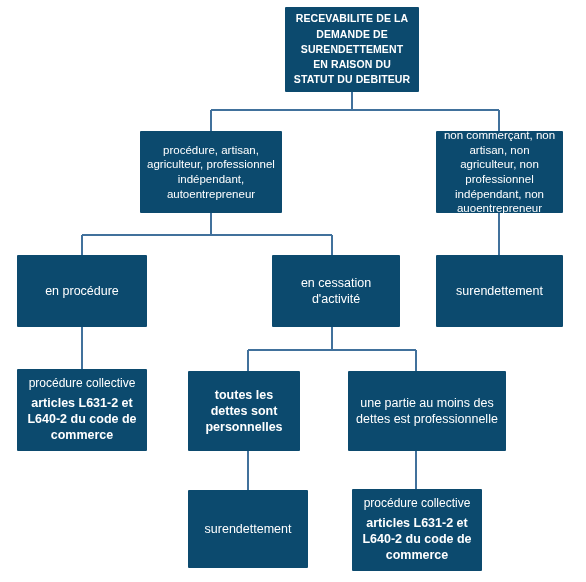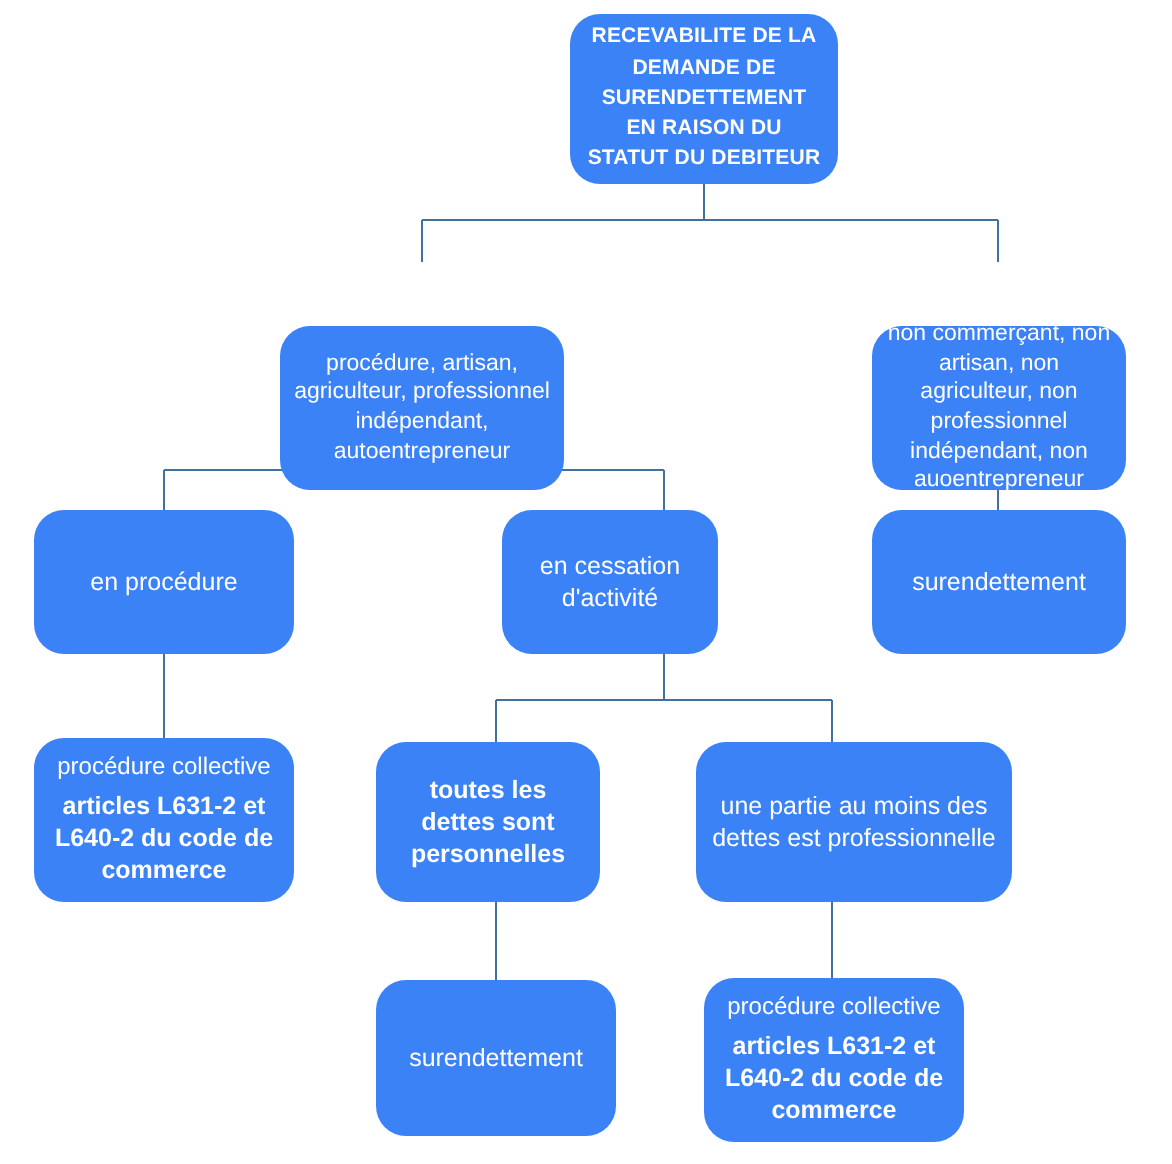--- a/index.html
+++ b/index.html
@@ -19,22 +19,22 @@
     position: absolute;
     left: 0;
     top: 0;
     width: 586px;
     height: 582px;
     pointer-events: none;
   }
   .node {
     position: absolute;
     box-sizing: border-box;
-    background: #3b82f6;
-    border-radius: 15px;
+    background: #0c4a6e;
+    border-radius: 1px;
     color: #ffffff;
     display: flex;
     flex-direction: column;
     align-items: center;
     justify-content: center;
     text-align: center;
     line-height: 1.28;
     padding: 4px 7px;
     z-index: 2;
   }
@@ -43,21 +43,20 @@
     width: 100%;
   }
   .node-root {
     font-weight: bold;
     font-size: 10.5px;
     letter-spacing: 0.1px;
     line-height: 1.45;
   }
   .node-mid {
     font-size: 11.5px;
-    margin-top: 32px;
   }
   .node-plain {
     font-size: 12.5px;
   }
   .proc-title {
     font-size: 12px;
     margin-bottom: 3px;
   }
   .proc-body {
     font-size: 12.5px;
@@ -107,21 +106,21 @@
   </div>
 
   <div class="node node-mid" style="left:436px; top:131px; width:127px; height:82px;">
     <span class="line-block">non commerçant, non artisan, non agriculteur, non professionnel indépendant, non auoentrepreneur</span>
   </div>
 
   <div class="node node-plain" style="left:17px; top:255px; width:130px; height:72px;">
     <span class="line-block">en procédure</span>
   </div>
 
-  <div class="node node-plain" style="left:251px; top:255px; width:108px; height:72px;">
+  <div class="node node-plain" style="left:272px; top:255px; width:128px; height:72px;">
     <span class="line-block">en cessation d'activité</span>
   </div>
 
   <div class="node node-plain" style="left:436px; top:255px; width:127px; height:72px;">
     <span class="line-block">surendettement</span>
   </div>
 
   <div class="node" style="left:17px; top:369px; width:130px; height:82px;">
     <span class="line-block proc-title">procédure collective</span>
     <span class="line-block proc-body">articles L631-2 et L640-2 du code de commerce</span>

